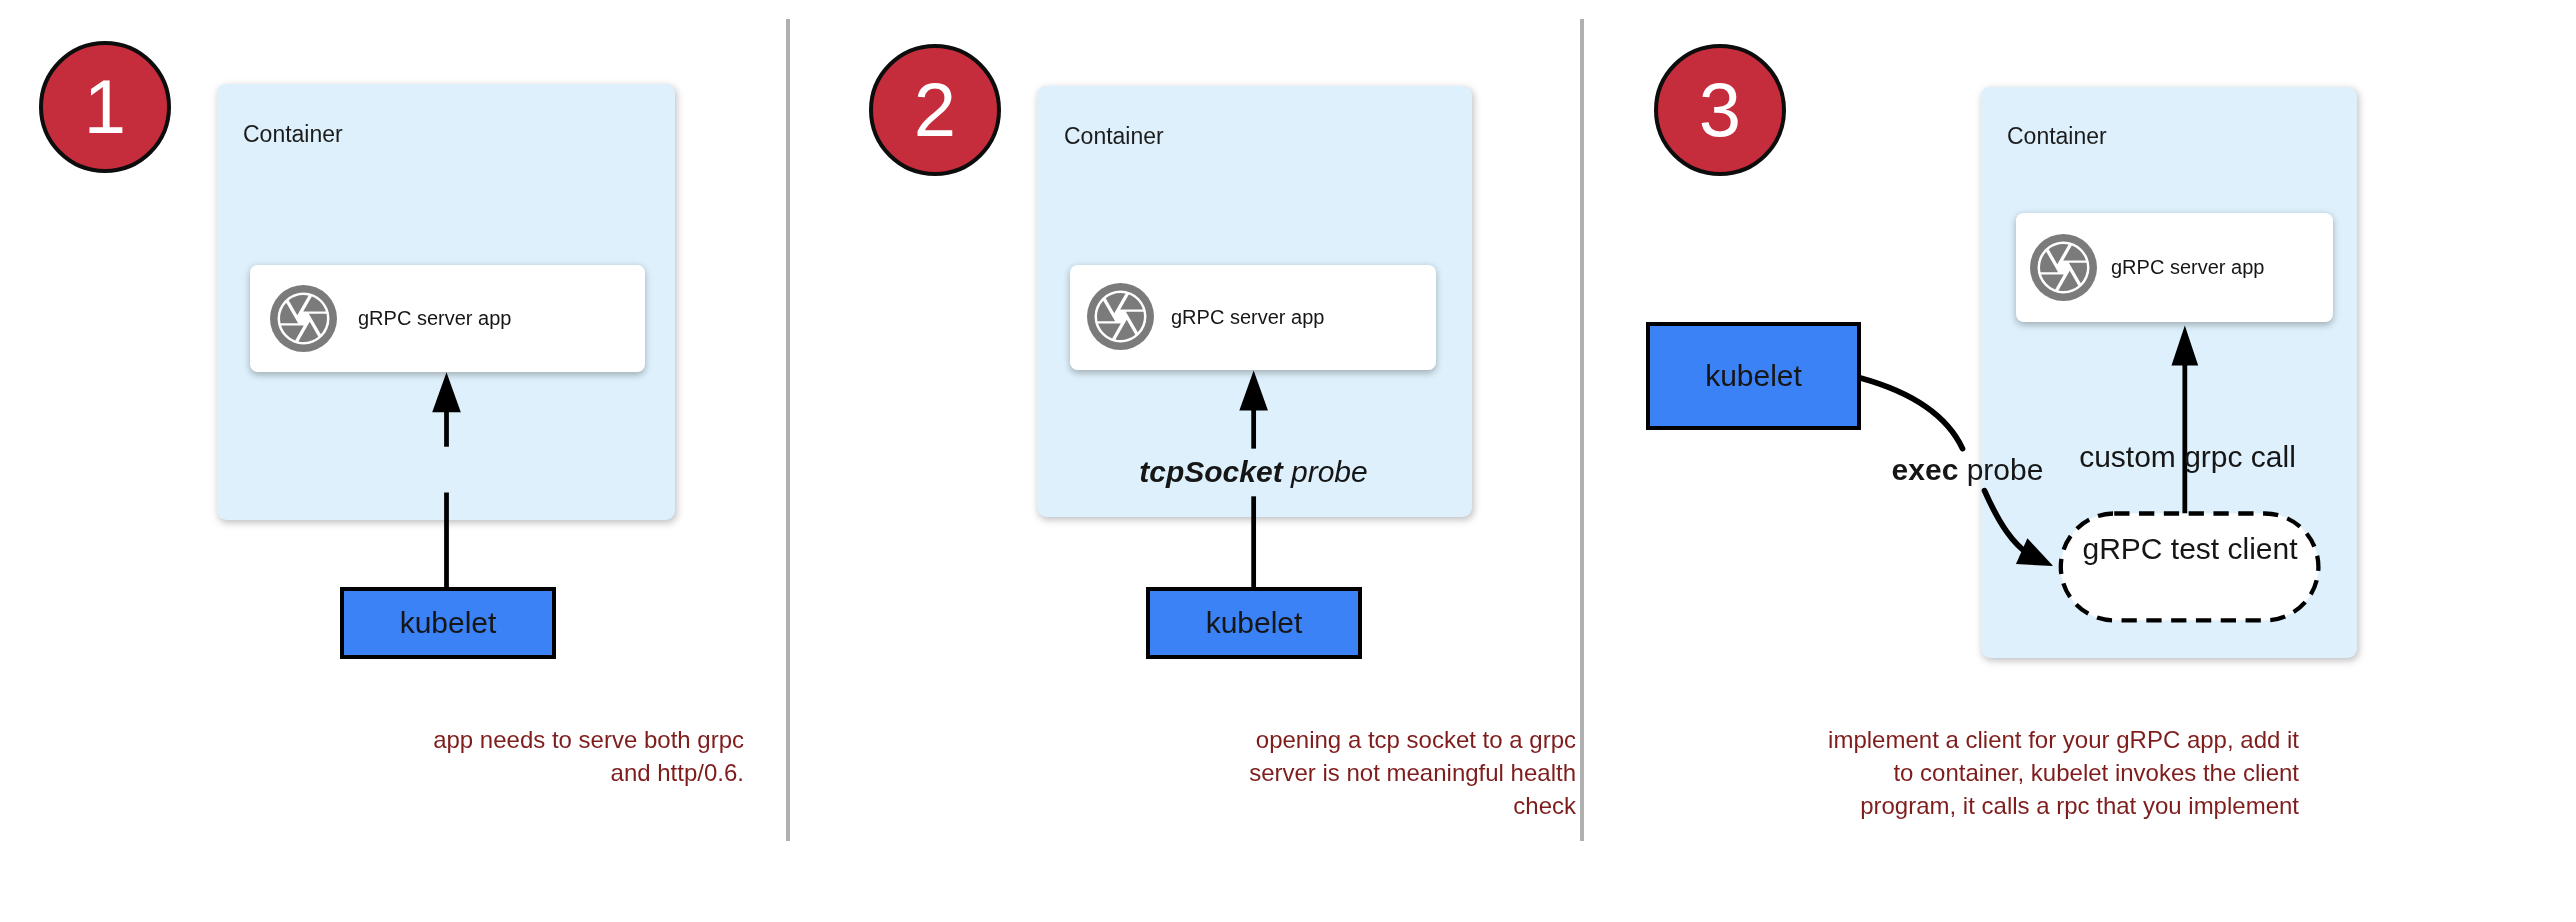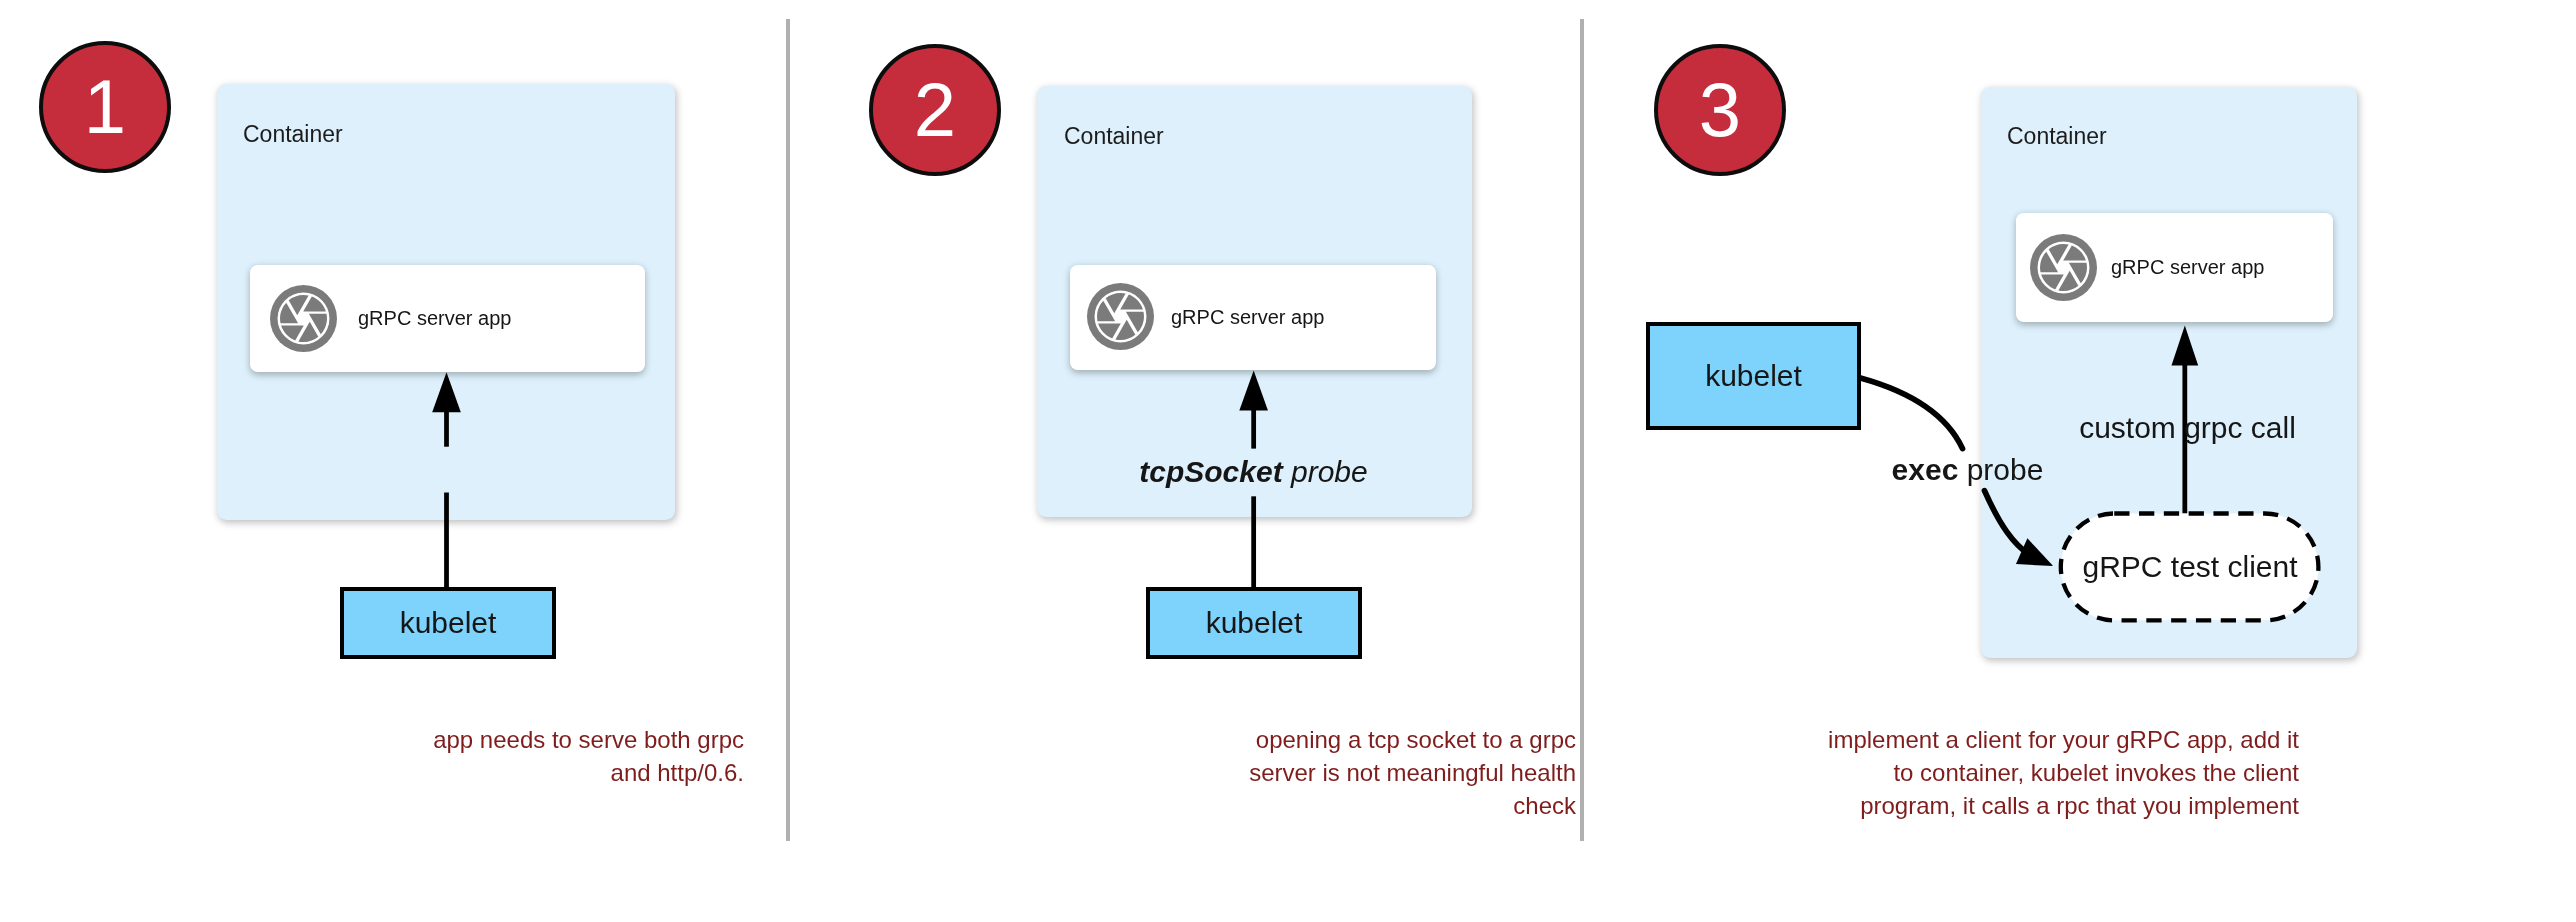--- a/index.html
+++ b/index.html
@@ -21,21 +21,21 @@
     position:absolute;font-size:23px;line-height:34px;color:#1c1c1c;
   }
   .app-box{
     position:absolute;background:#ffffff;border-radius:7.6px;
     box-shadow:0 2.9px 7.6px rgba(0,0,0,0.28);
     display:flex;align-items:center;z-index:3;
   }
   .app-icon{position:absolute;width:67px;height:67px;}
   .app-label{position:absolute;font-size:20px;line-height:33px;white-space:nowrap;}
   .kubelet-box{
-    position:absolute;background:#7dd3fc;border:4.8px solid #000000;box-sizing:border-box;
+    position:absolute;background:#3b82f6;border:4.8px solid #000000;box-sizing:border-box;
     display:flex;align-items:center;justify-content:center;
     font-size:30px;z-index:3;
   }
   .probe-label{
     position:absolute;width:343px;height:32px;line-height:32px;text-align:center;
     font-size:30px;white-space:nowrap;z-index:4;
   }
   .probe-label b{font-weight:700;}
   .conn-label{
     position:absolute;width:343px;height:32px;line-height:32px;text-align:center;
@@ -136,23 +136,23 @@
   <div class="app-label" style="left:2111px;top:251px;z-index:3;">gRPC server app</div>
 
   <div class="kubelet-box" style="left:1646px;top:322px;width:215px;height:108px;">
     <span>kubelet</span>
   </div>
 
   <div class="probe-label" style="left:1796px;top:454px;">
     <b>exec</b><span> probe</span>
   </div>
 
-  <div class="conn-label" style="left:2016px;top:412px;">custom grpc call</div>
+  <div class="conn-label" style="left:2016px;top:441px;">custom grpc call</div>
 
-  <div class="oval-label" style="left:2061px;top:513px;width:258px;height:107px;">
+  <div class="oval-label" style="left:2061px;top:495px;width:258px;height:107px;">
     <span>gRPC test client</span>
   </div>
 
   <div class="caption" style="left:1727px;top:723px;">
     <div>implement a client for your gRPC app, add it</div>
     <div>to container, kubelet invokes the client</div>
     <div>program, it calls a rpc that you implement</div>
   </div>
 
   <svg id="connector-layer" width="2576" height="923" viewBox="0 0 2700 967">

